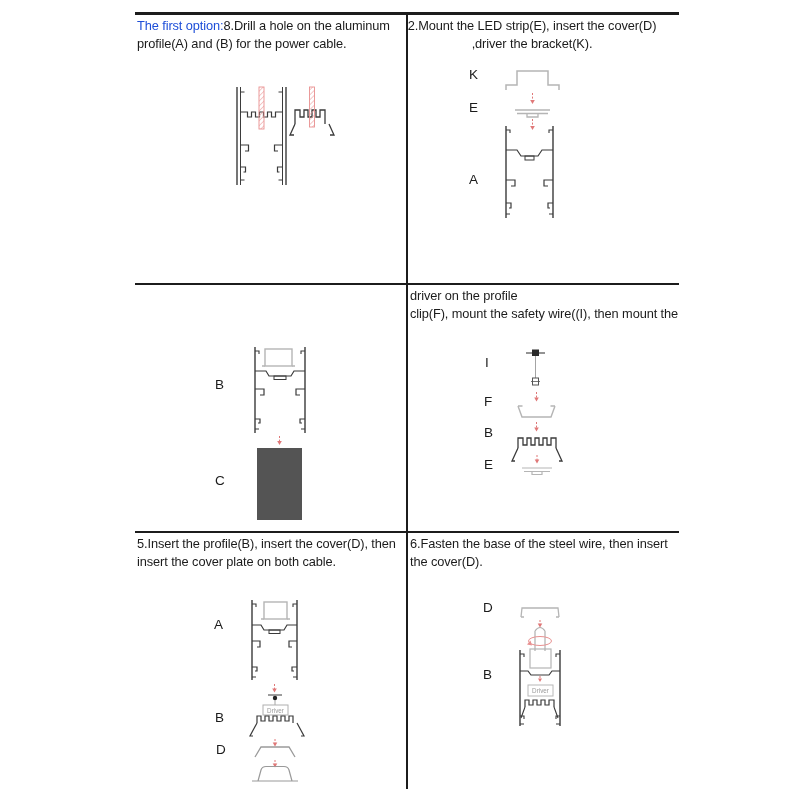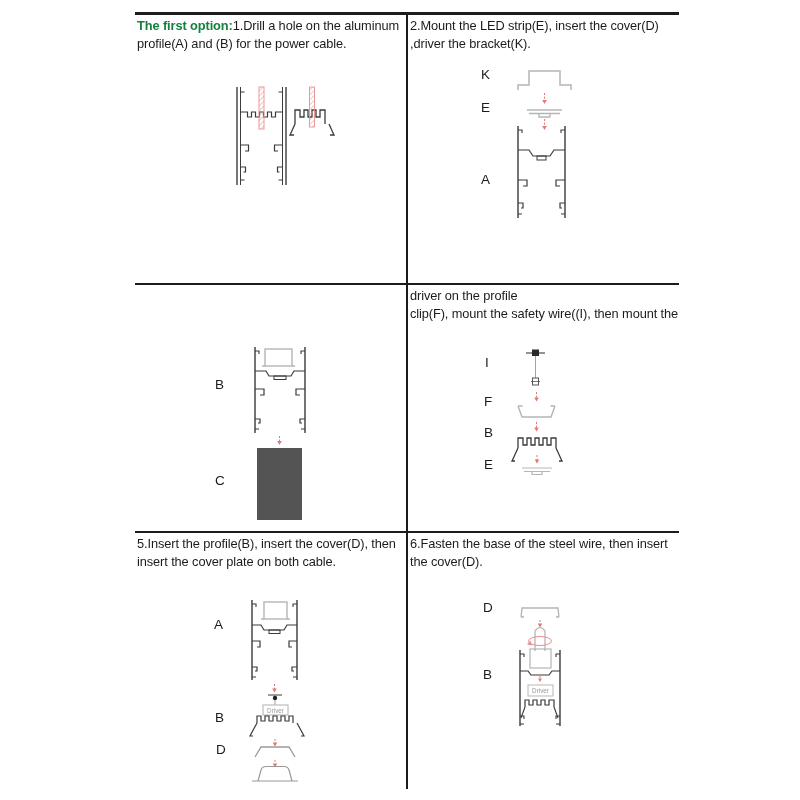--- a/index.html
+++ b/index.html
@@ -4,41 +4,41 @@
 <style>
   html,body{margin:0;padding:0;}
   body{
     width:800px;height:800px;position:relative;background:#ffffff;
     font-family:"Liberation Sans", sans-serif;color:#1b1b1b;overflow:hidden;
   }
   .border{position:absolute;background:#1c1c1c;}
   .cell{position:absolute;}
   .txt{position:absolute;left:2px;top:2px;width:268px;}
   .tline{font-size:12.8px;line-height:17.5px;white-space:nowrap;letter-spacing:-0.1px;}
-  .red{color:#15803d;font-weight:bold;}
+  .red{color:#1d4ed8;}
   .lbl{position:absolute;font-size:13.5px;color:#1b1b1b;}
   svg.diag{position:absolute;overflow:visible;}
   .dk{stroke:#3b3b3b;fill:none;}
   .gy{stroke:#b5b5b5;fill:none;}
   .gy2{stroke:#9a9a9a;fill:none;}
   .ra{stroke:#e07878;stroke-width:1;stroke-dasharray:2,1.6;fill:none;}
   .rah{fill:#e07878;stroke:none;}
   .drv{font-size:6.3px;fill:#9a9a9a;text-anchor:middle;font-family:"Liberation Sans",sans-serif;}
 </style>
 </head>
 <body>
 
 <div class="border" style="left:135px;top:12px;width:544px;height:3px;"></div>
 <div class="border" style="left:135px;top:283px;width:544px;height:2px;"></div>
 <div class="border" style="left:135px;top:531px;width:544px;height:2px;"></div>
 <div class="border" style="left:406px;top:12px;width:2px;height:777px;"></div>
 
 <div class="cell" style="left:135px;top:15px;width:271px;height:268px;">
   <div class="txt">
-    <div class="tline"><span class="red">The first option:</span><span>1.Drill a hole on the aluminum</span></div>
+    <div class="tline"><span class="red">The first option:</span><span>8.Drill a hole on the aluminum</span></div>
     <div class="tline">profile(A) and (B) for the power cable.</div>
   </div>
   <svg class="diag" style="left:93px;top:67px;" width="110" height="110" viewBox="0 0 110 110">
     <defs>
       <pattern id="hatch" width="3.5" height="3.5" patternUnits="userSpaceOnUse" patternTransform="rotate(45)">
         <line x1="0" y1="0" x2="0" y2="3.5" stroke="#ec9a9a" stroke-width="1.1"></line>
       </pattern>
     </defs>
     <g class="dk" stroke-width="1.4">
       <path d="M9,5 V103"></path>
@@ -54,21 +54,21 @@
       <path d="M67,42 V28 h5 v7 h4 v-7 h4 v7 h4 v-7 h4 v7 h4 v-7 h5 V42"></path>
       <path d="M67,42 l-5,11 h4 M101,42 l5,11 h-4"></path>
     </g>
     <g>
       <rect x="31" y="5" width="5" height="42" fill="url(#hatch)" stroke="#e89090" stroke-width="0.9"></rect>
       <rect x="81.5" y="5" width="5" height="40" fill="url(#hatch)" stroke="#e89090" stroke-width="0.9"></rect>
     </g>
   </svg>
 </div>
 
-<div class="cell" style="left:408px;top:15px;width:271px;height:268px;">
+<div class="cell" style="left:396px;top:15px;width:271px;height:268px;text-align:center;">
   <div class="txt">
     <div class="tline">2.Mount the LED strip(E), insert the cover(D)</div>
     <div class="tline">,driver the bracket(K).</div>
   </div>
   <div class="lbl" style="left:73px;top:52px;">K</div>
   <div class="lbl" style="left:73px;top:85px;">E</div>
   <div class="lbl" style="left:73px;top:157px;">A</div>
   <svg class="diag" style="left:97px;top:45px;" width="90" height="165" viewBox="0 0 90 165">
     <g class="gy" stroke-width="1.5">
       <path d="M13,30 v-5 h11 V11 h31 v14 h11 v5"></path>

